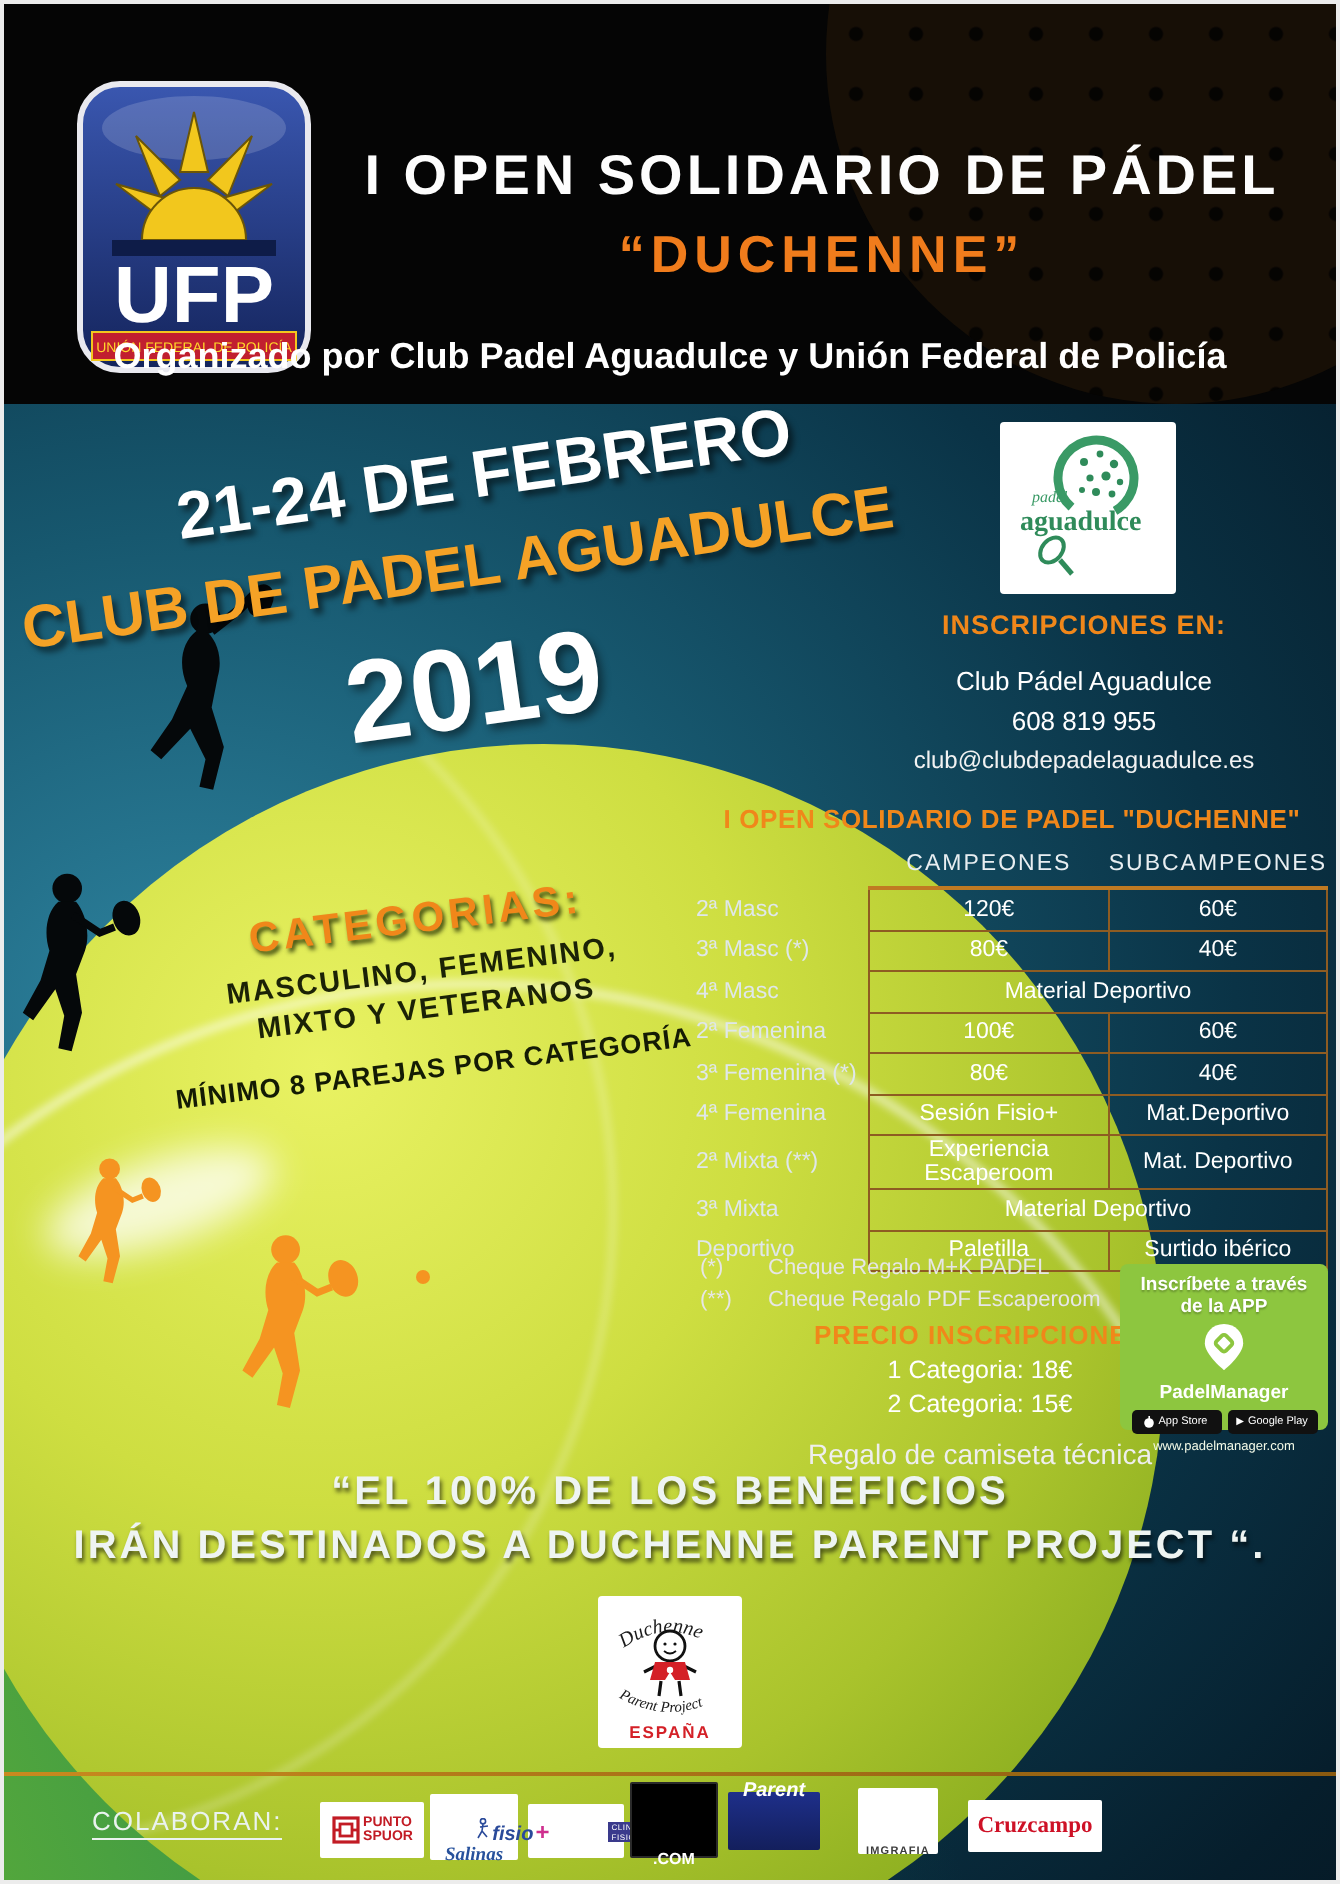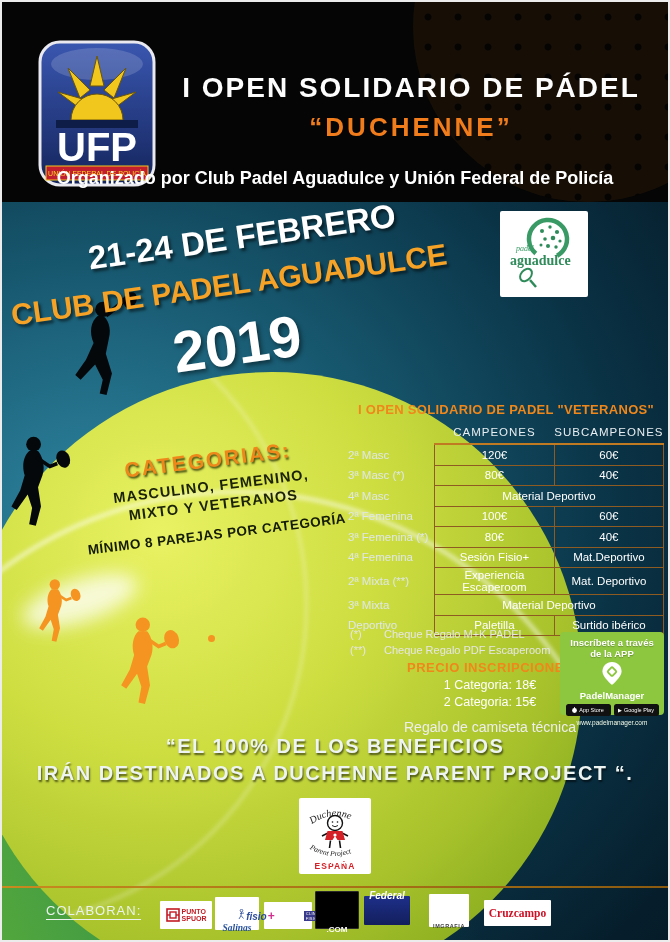--- a/index.html
+++ b/index.html
@@ -220,23 +220,29 @@
         <circle cx="41" cy="34" r="1.5"></circle>
     </g>
     <text x="16" y="40" font-size="8" font-style="italic" fill="#3a9a66" font-family="Liberation Serif, serif">padel</text>
     <text x="10" y="54" font-size="14" font-weight="bold" fill="#2f8b5a" font-family="Liberation Serif, serif">aguadulce</text>
     <g>
       <ellipse cx="26" cy="64" rx="5" ry="7" fill="none" stroke="#2f8b5a" stroke-width="2" transform="rotate(40 26 64)"></ellipse>
       <line x1="30" y1="69" x2="36" y2="76" stroke="#2f8b5a" stroke-width="2.5"></line>
     </g>
   </svg>
 
+  <div class="insc">
+    <div class="insc-h">INSCRIPCIONES EN:</div>
+    <div class="insc-club">Club Pádel Aguadulce</div>
+    <div class="insc-phone">608 819 955</div>
+    <div class="insc-mail">club@clubdepadelaguadulce.es</div>
+  </div>
 
   <div class="prize">
-    <div class="prize-title">I OPEN SOLIDARIO DE PADEL "VETERANOS"</div>
+    <div class="prize-title">I OPEN SOLIDARIO DE PADEL "DUCHENNE"</div>
     <table class="ptable">
       <thead>
         <tr>
           <th></th>
           <th class="colhead">CAMPEONES</th>
           <th class="colhead">SUBCAMPEONES</th>
         </tr>
       </thead>
       <tbody>
         <tr>
@@ -392,21 +398,21 @@
   </div>
 
   <div class="clogo mk">
     <div class="mk-t1">M+K</div>
     <div class="mk-ball"></div>
     <div class="mk-t2">.COM</div>
     <div class="mk-sub"></div>
   </div>
 
   <div class="clogo dimesur">
-    <div class="dimesur-t">Federal</div>
+    <div class="dimesur-t">Parent</div>
     <div class="dimesur-sub"></div>
   </div>
 
   <div class="clogo imgrafia">
     <svg width="14" height="14" viewBox="0 0 14 14">
       <path d="M7 1 A6 6 0 0 1 13 7" stroke="#f26822" stroke-width="2.6" fill="none"></path>
       <path d="M7 13 A6 6 0 0 1 1 7" stroke="#f26822" stroke-width="2.6" fill="none"></path>
       <circle cx="7" cy="7" r="2" fill="#f26822"></circle>
     </svg>
     <div class="imgrafia-t">IMGRAFIA</div>

